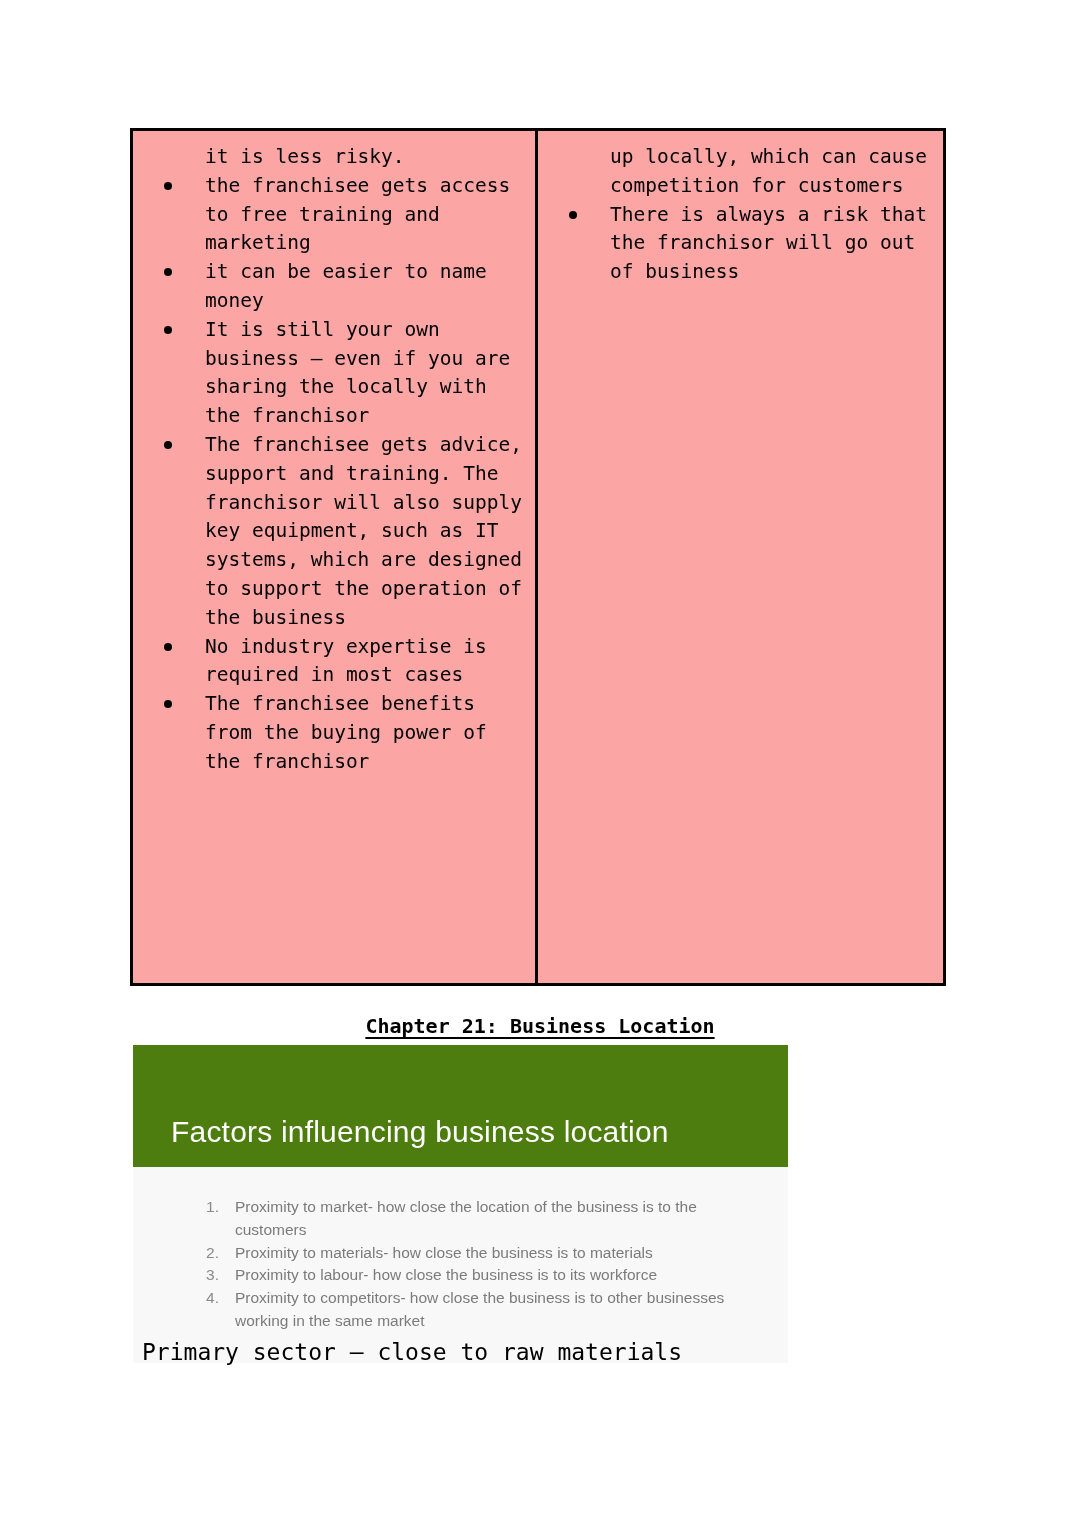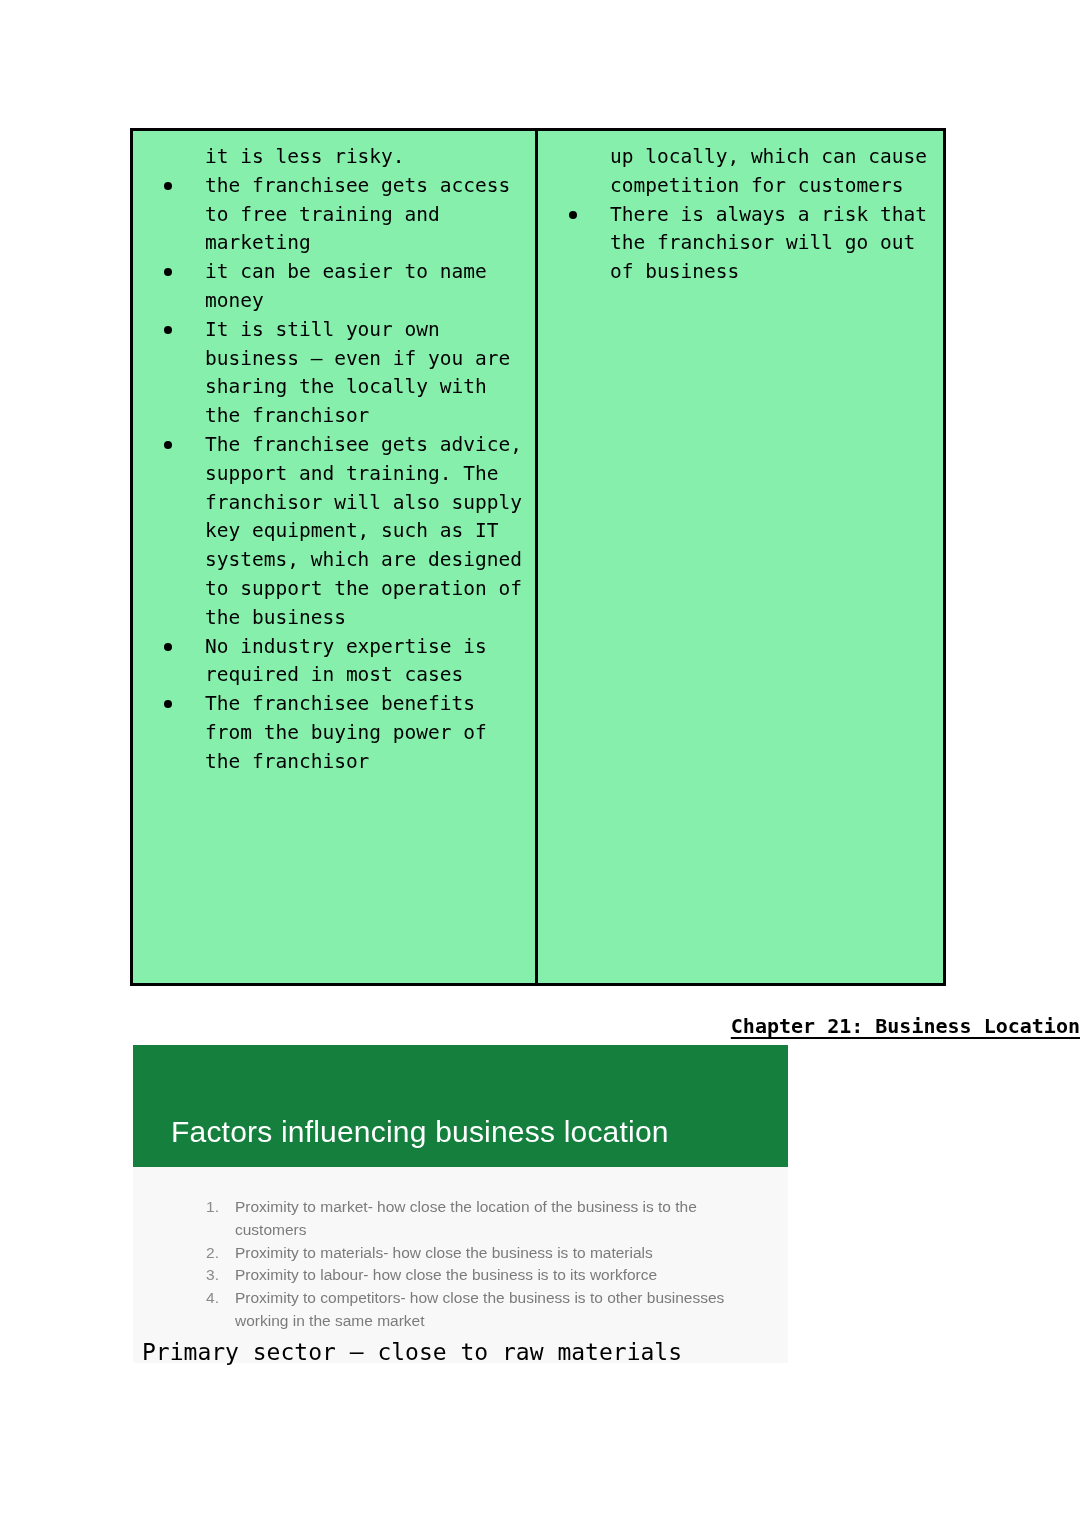--- a/index.html
+++ b/index.html
@@ -19,21 +19,21 @@
   
   .adv-table {
     position: absolute;
     left: 130px;
     top: 128px;
     width: 816px;
     height: 858px;
     border: 3px solid #000000;
     box-sizing: border-box;
     display: flex;
-    background: #86efac;
+    background: #fca5a5;
   }
   .adv-col {
     box-sizing: border-box;
     position: relative;
     overflow: hidden;
   }
   .adv-col-left {
     width: 405px;
     border-right: 3px solid #000000;
   }
@@ -67,41 +67,41 @@
   .col-inner {
     padding-top: 12px;
   }
 
   
   .chapter-heading {
     position: absolute;
     left: 0;
     top: 1014px;
     width: 1080px;
-    text-align: right;
+    text-align: center;
     font-size: 20px;
     font-weight: bold;
     letter-spacing: 0px;
     color: #000000;
   }
   .chapter-heading .chapter-underline {
     text-decoration: underline;
     text-underline-offset: 4px;
     text-decoration-thickness: 2px;
   }
 
   
   .slide {
     position: absolute;
     left: 133px;
     top: 1045px;
     width: 655px;
   }
   .slide-banner {
-    background: #15803d;
+    background: #4d7c0f;
     height: 122px;
     position: relative;
     box-sizing: border-box;
   }
   .slide-banner-title {
     position: absolute;
     left: 38px;
     bottom: 18px;
     color: #ffffff;
     font-family: "Liberation Sans", sans-serif;

